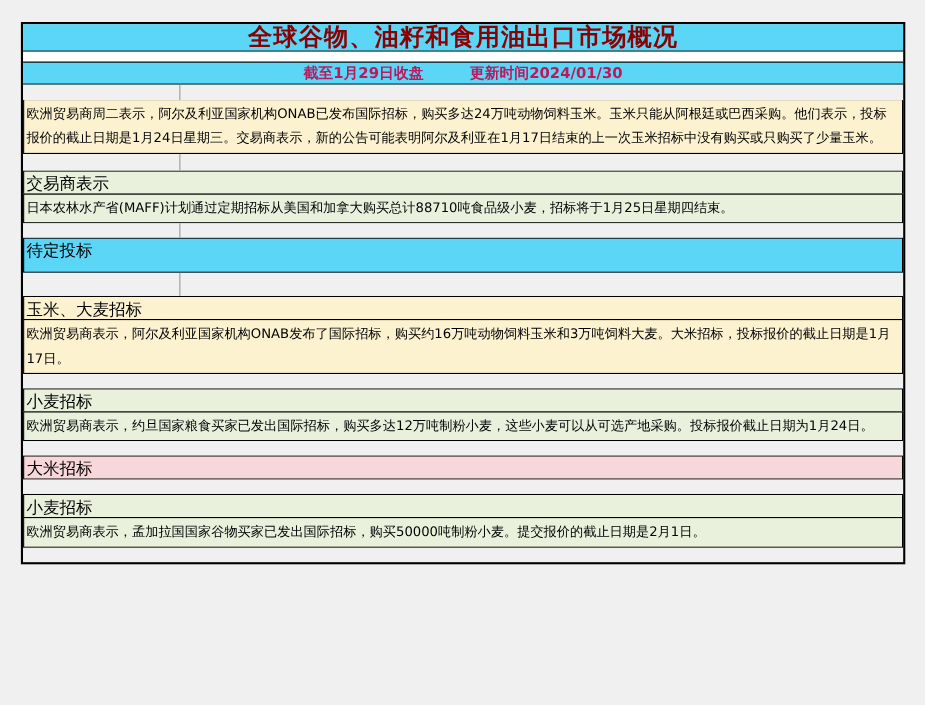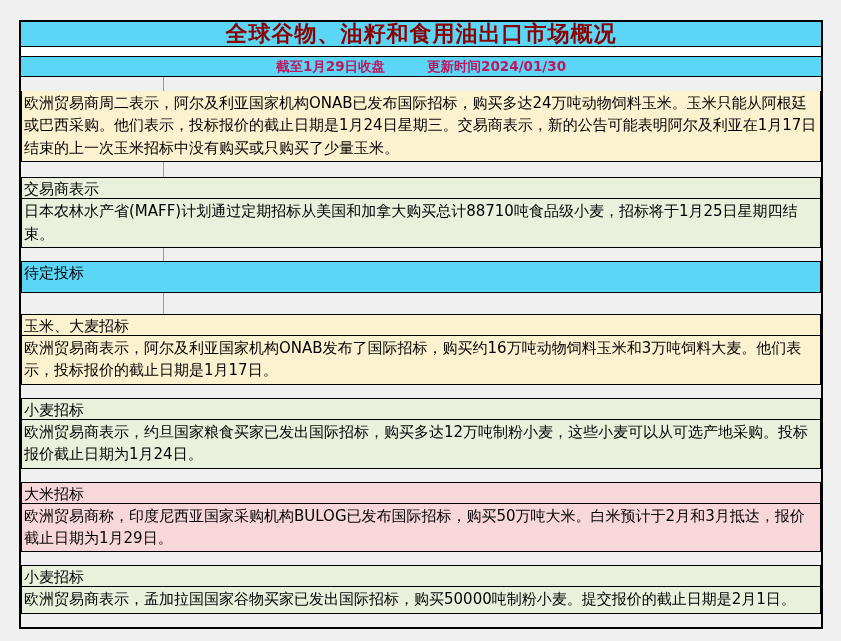--- a/index.html
+++ b/index.html
@@ -38,21 +38,21 @@
     position:absolute;left:142px;top:0;bottom:0;width:1px;background:#9a9a9a;
   }
   .sec-header{
     height:22px;
     border:1px solid #000;
     font-size:15px;color:#000;
     padding:2px 0 0 2px;line-height:18px;
   }
   .sec-body{
     border:1px solid #000;margin-top:-1px;
-    font-size:15px;color:#000;line-height:22.4px;
+    font-size:12px;color:#000;line-height:22.4px;
     padding:1px 2px 2px 2px;
   }
   .cream{background:#fcf2d0;}
   .green{background:#e9f0dc;}
   .pink{background:#f8d7db;}
   .cyan-band{
     height:32px;background:var(--cyan);
     border:1px solid #000;
     font-size:15px;color:#000;padding:2px 0 0 2px;line-height:18px;
   }
@@ -92,31 +92,30 @@
         <span class="vline"></span>
       </div>
 
     <div class="row cyan-band">待定投标</div>
 
     <div class="row gap" style="height:21px">
         <span class="vline"></span>
       </div>
 
     <div class="row sec-header cream">玉米、大麦招标</div>
-    <div class="row sec-body cream">欧洲贸易商表示，阿尔及利亚国家机构ONAB发布了国际招标，购买约16万吨动物饲料玉米和3万吨饲料大麦。他们表示，投标报价的截止日期是1月17日。</div>
+    <div class="row sec-body cream">欧洲贸易商表示，阿尔及利亚国家机构ONAB发布了国际招标，购买约16万吨动物饲料玉米和3万吨饲料大麦。大米招标，投标报价的截止日期是1月17日。</div>
 
     <div class="row gap" style="height:13px"></div>
 
     <div class="row sec-header green">小麦招标</div>
     <div class="row sec-body green">欧洲贸易商表示，约旦国家粮食买家已发出国际招标，购买多达12万吨制粉小麦，这些小麦可以从可选产地采购。投标报价截止日期为1月24日。</div>
 
     <div class="row gap" style="height:13px"></div>
 
     <div class="row sec-header pink">大米招标</div>
-    <div class="row sec-body pink">欧洲贸易商称，印度尼西亚国家采购机构BULOG已发布国际招标，购买50万吨大米。白米预计于2月和3月抵达，报价截止日期为1月29日。</div>
 
     <div class="row gap" style="height:13px"></div>
 
     <div class="row sec-header green">小麦招标</div>
     <div class="row sec-body green">欧洲贸易商表示，孟加拉国国家谷物买家已发出国际招标，购买50000吨制粉小麦。提交报价的截止日期是2月1日。</div>
 
     <div class="row gap" style="height:13px"></div>
 
   </div>
 </div>

